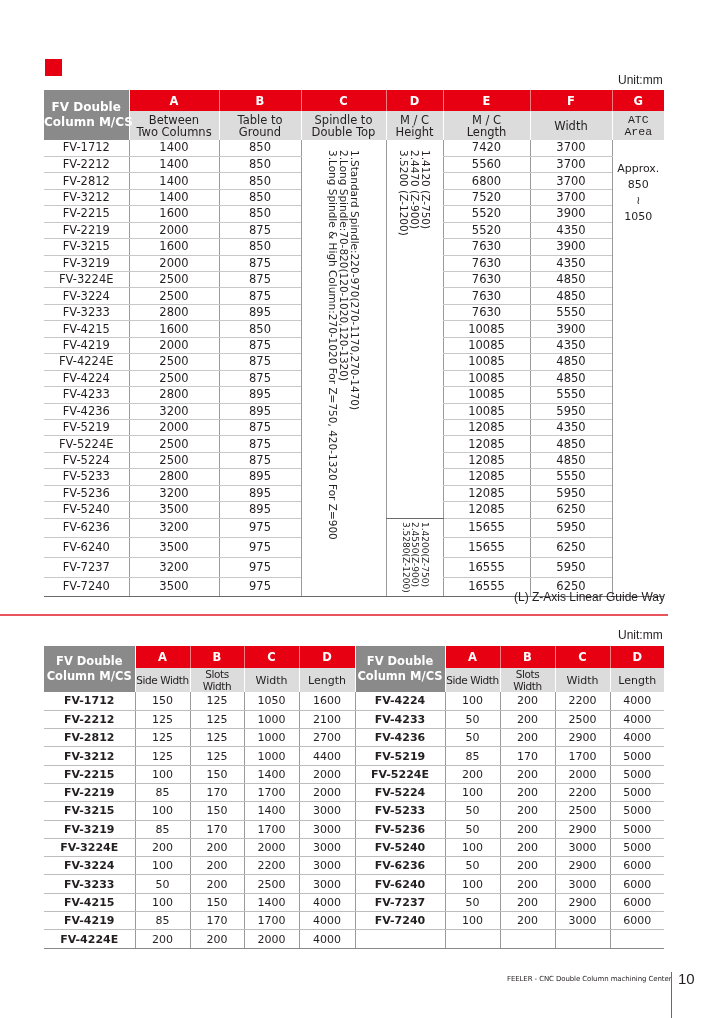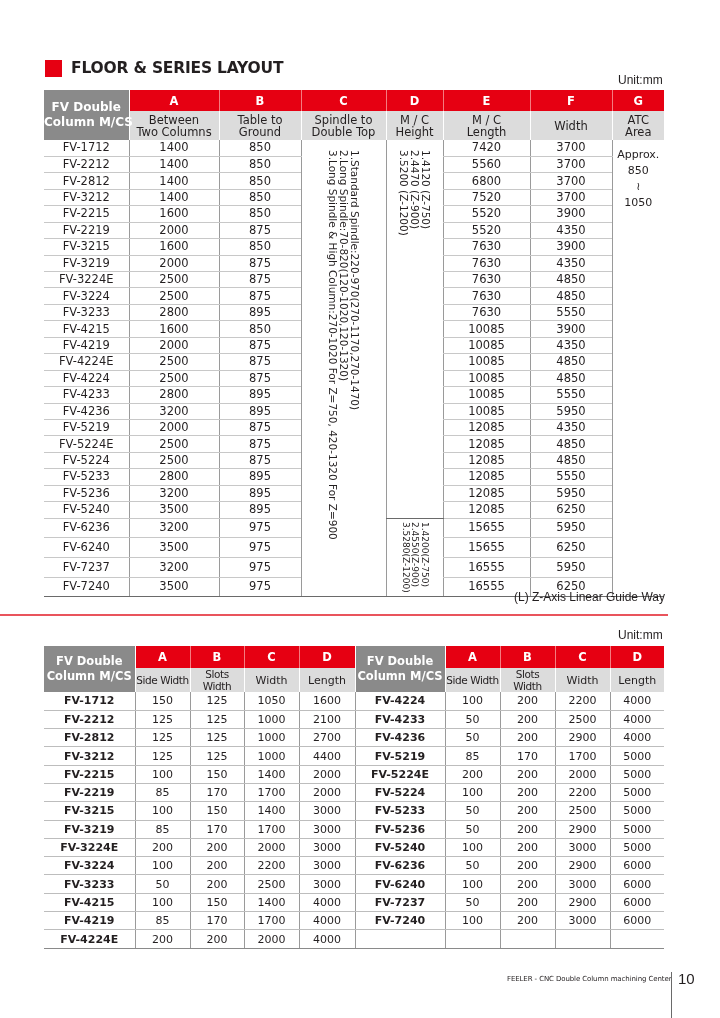--- a/index.html
+++ b/index.html
@@ -18,21 +18,21 @@
   #t1 th.model-h { background: #8a8a8a; color: #fff; font-weight: bold; font-size: 12px; line-height: 15px; border-right: 1px solid #fff; }
   #t1 th.letter { background: #e60012; color: #fff; font-weight: bold; font-size: 11.5px; height: 21px; border-left: 1px solid #f47b7f; }
   #t1 th.label { background: #dcdcdc; color: #231f20; font-weight: normal; font-size: 11.5px; line-height: 12px; height: 29px; border-left: 1px solid #fff; }
   #t1 td { height: 16.45px; line-height: 15px; border-bottom: 1px solid #c8c8c8; border-left: 1px solid #9a9a9a; font-size: 11.5px; }
   #t1 td.model { border-left: none; }
   #t1 td.g-empty { border-bottom: none; }
   #t1 tr:last-child td { border-bottom: 1px solid #6a6a6a; }
   #t1 td.merged { border-bottom: 1px solid #6a6a6a; vertical-align: top; position: relative; }
   .vtext { writing-mode: vertical-rl; font-size: 10.5px; line-height: 11px; text-align: left; white-space: pre; display: inline-block; padding-top: 10px; }
   .vtext-small { font-size: 9px; line-height: 9.5px; padding-top: 3px; }
-  .atc { font-size: 11px; line-height: 16px; padding-top: 7px; }
+  .atc { font-size: 11px; line-height: 16px; padding-top: 21px; }
 
   .caption { position: absolute; left: 514px; top: 590px; font-family: Liberation Sans, sans-serif; font-size: 12px; color: #231f20; }
   .red-line { position: absolute; left: 0; top: 614px; width: 668px; height: 2px; background: #e9545c; }
 
   
   #t2 { left: 44px; top: 646px; width: 620px; font-size: 11px; }
   #t2 th.model-h { background: #8a8a8a; color: #fff; font-weight: bold; font-size: 11.5px; line-height: 15px; border-right: 1px solid #fff; }
   #t2 th.letter { background: #e60012; color: #fff; font-weight: bold; font-size: 11.5px; height: 22px; border-left: 1px solid #f47b7f; }
   #t2 th.label { background: #dcdcdc; color: #231f20; font-weight: normal; font-size: 10.5px; height: 22px; border-left: 1px solid #fff; letter-spacing: -0.4px; }
   #t2 th.label.wide { letter-spacing: 0; font-size: 11px; }
@@ -43,21 +43,20 @@
 
   .footer-text { position: absolute; left: 507px; top: 975px; font-size: 7px; color: #231f20; letter-spacing: -0.1px; }
   .footer-sep { position: absolute; left: 671px; top: 972px; width: 1px; height: 46px; background: #6a6a6a; }
   .page-num { position: absolute; left: 678px; top: 970px; font-family: "Liberation Sans", sans-serif; font-size: 15px; color: #231f20; }
 </style>
 </head>
 <body>
 
 <div class="title-wrap">
   <div class="title-square"></div>
-  <div class="title-text">FLOOR &amp; SERIES LAYOUT</div>
 </div>
 <div class="unit" style="left:618px; top:73px;">Unit:mm</div>
 
 <table id="t1">
   <colgroup>
     <col style="width:85px">
       <col style="width:90px">
       <col style="width:82px">
       <col style="width:85px">
     <col style="width:57px">
@@ -82,21 +81,21 @@
 Two Columns</th>
       <th class="label ml" style="white-space: pre;">Table to
 Ground</th>
       <th class="label ml" style="white-space: pre;">Spindle to
 Double Top</th>
       <th class="label ml" style="white-space: pre;">M / C
 Height</th>
       <th class="label ml" style="white-space: pre;">M / C
 Length</th>
       <th class="label ml" style="white-space: pre;">Width</th>
-      <th class="label ml" style="white-space: pre;">ATC
+      <th class="label ml" style="white-space: pre; font-family: Liberation Mono, monospace;">ATC
 Area</th>
     </tr>
   </thead>
   <tbody id="t1-body">
       <tr>
         <td class="model">FV-1712</td>
         <td>1400</td>
         <td>850</td>
         <td class="merged" rowspan="27"><span class="vtext" style="white-space: pre;">1.Standard Spindle:220-970(270-1170,270-1470)
 2.Long Spindle:70-820(120-1020,120-1320)

